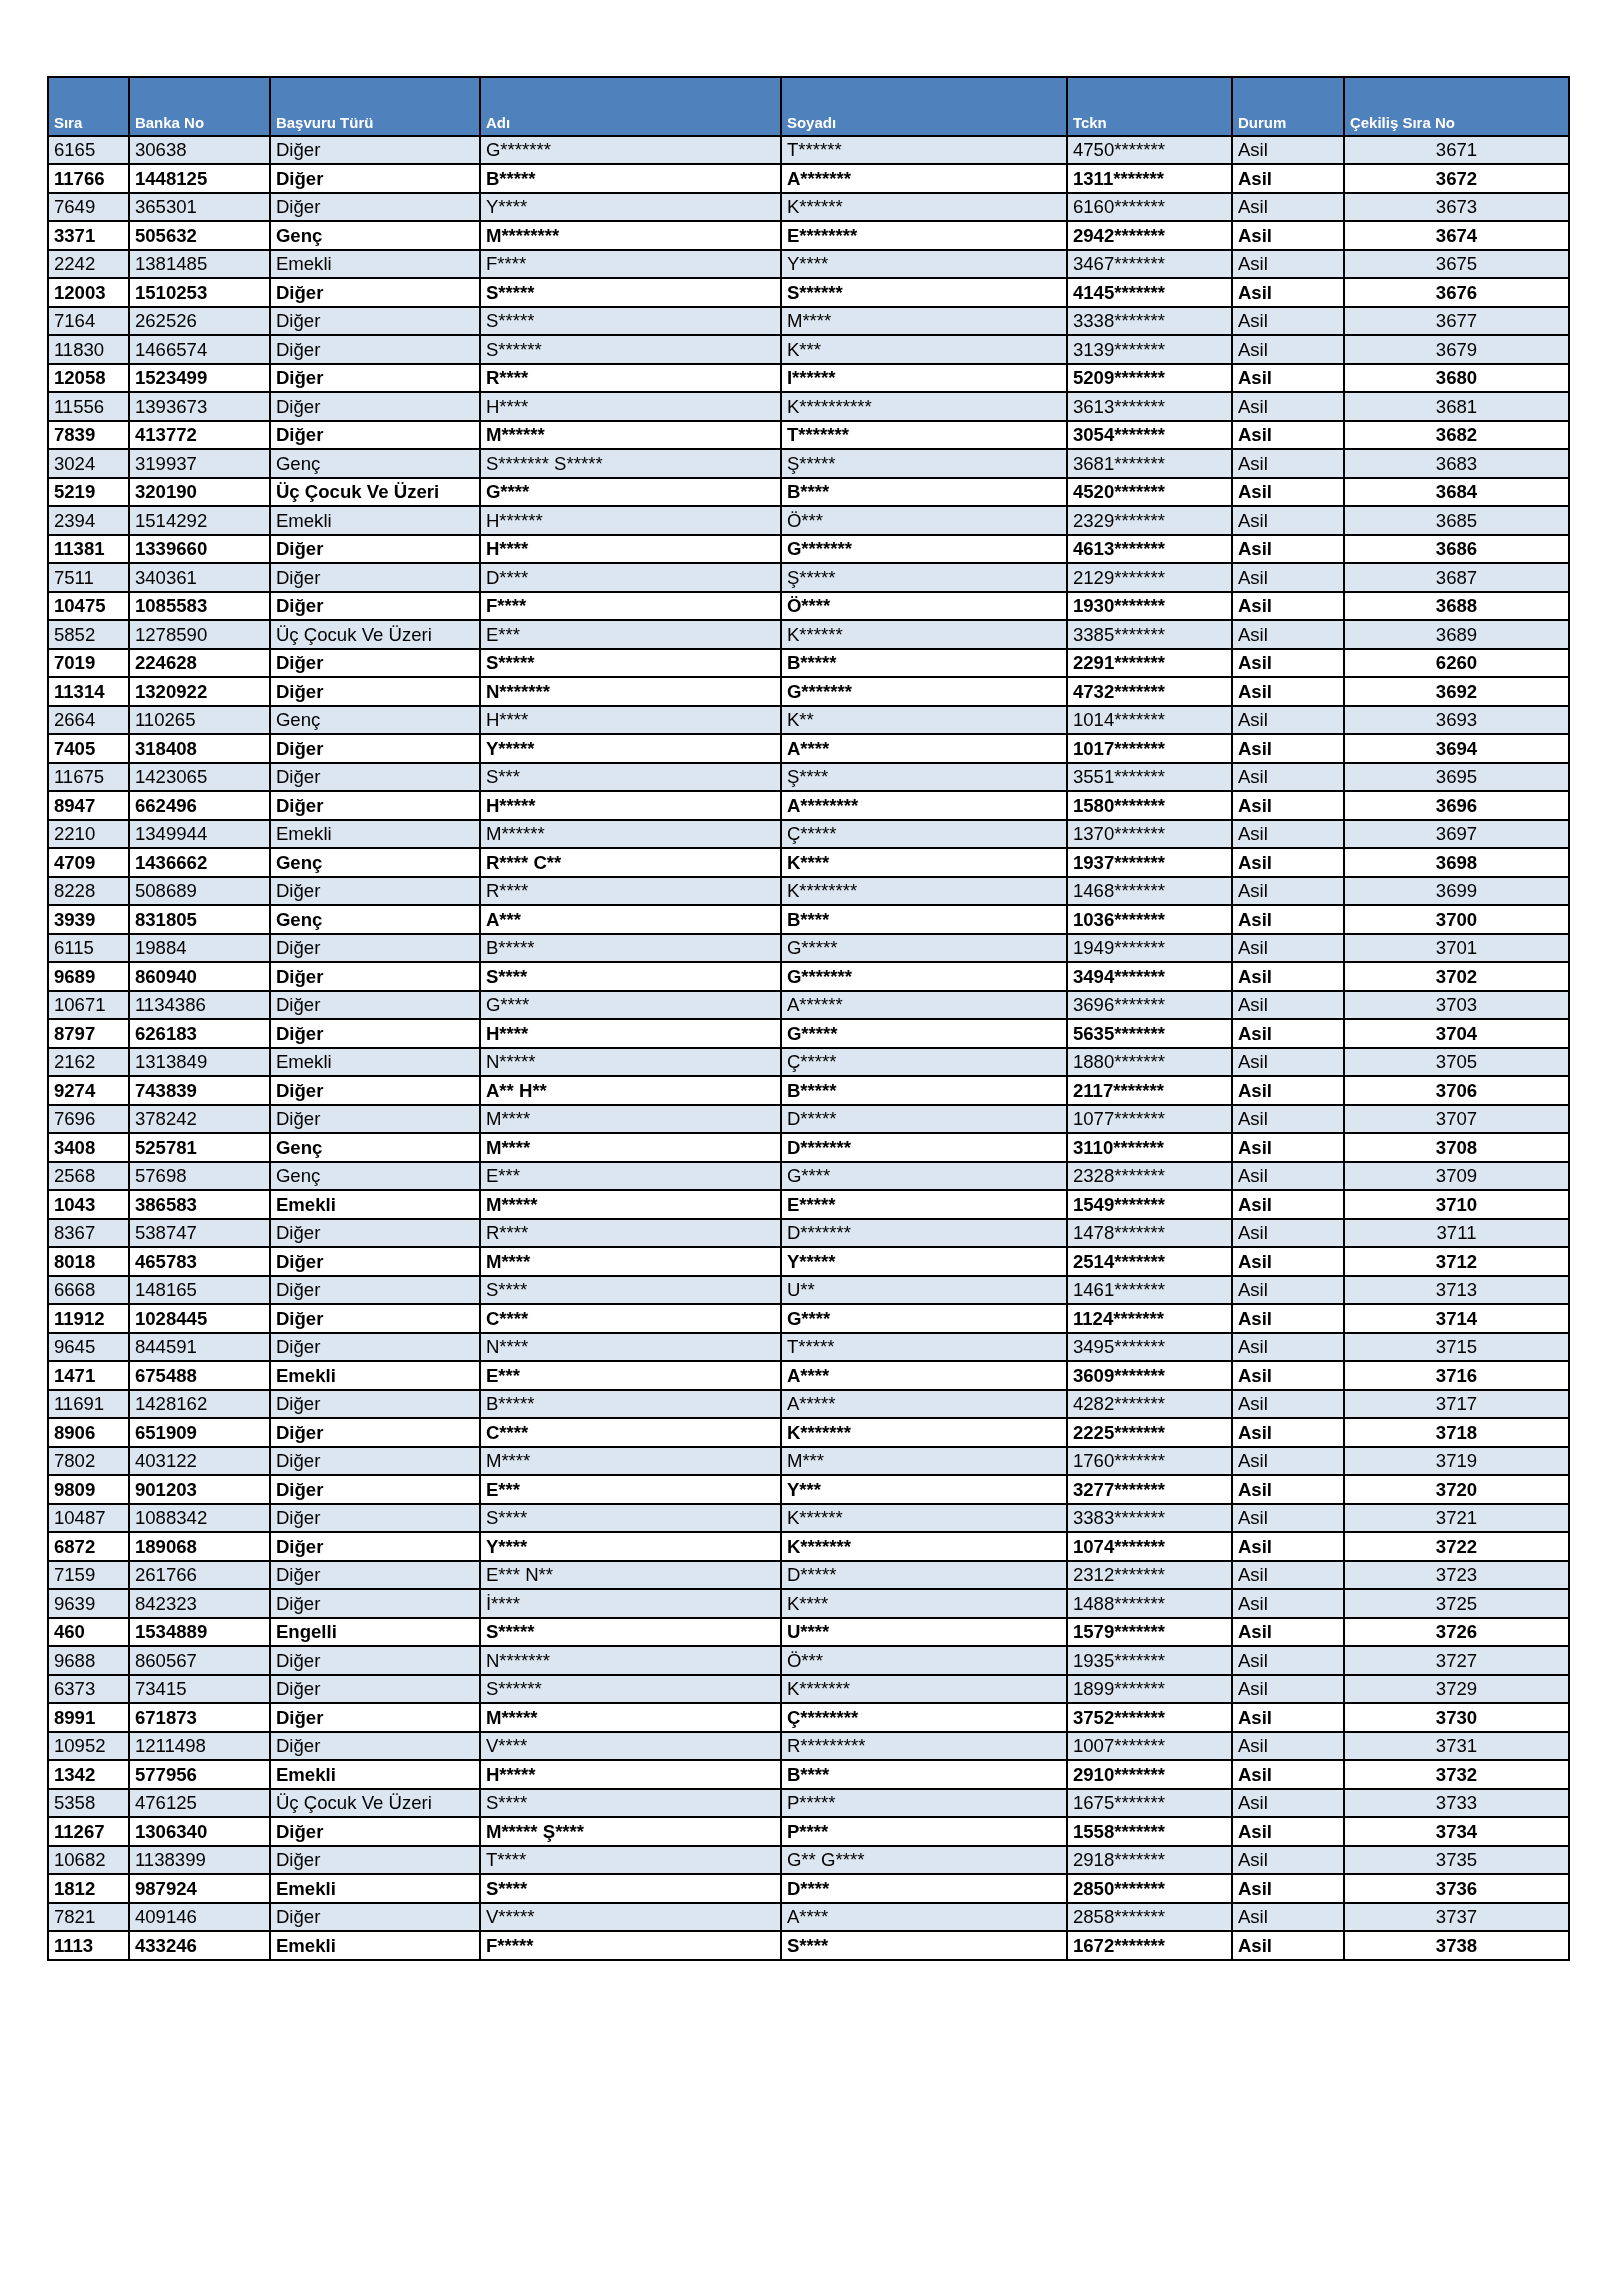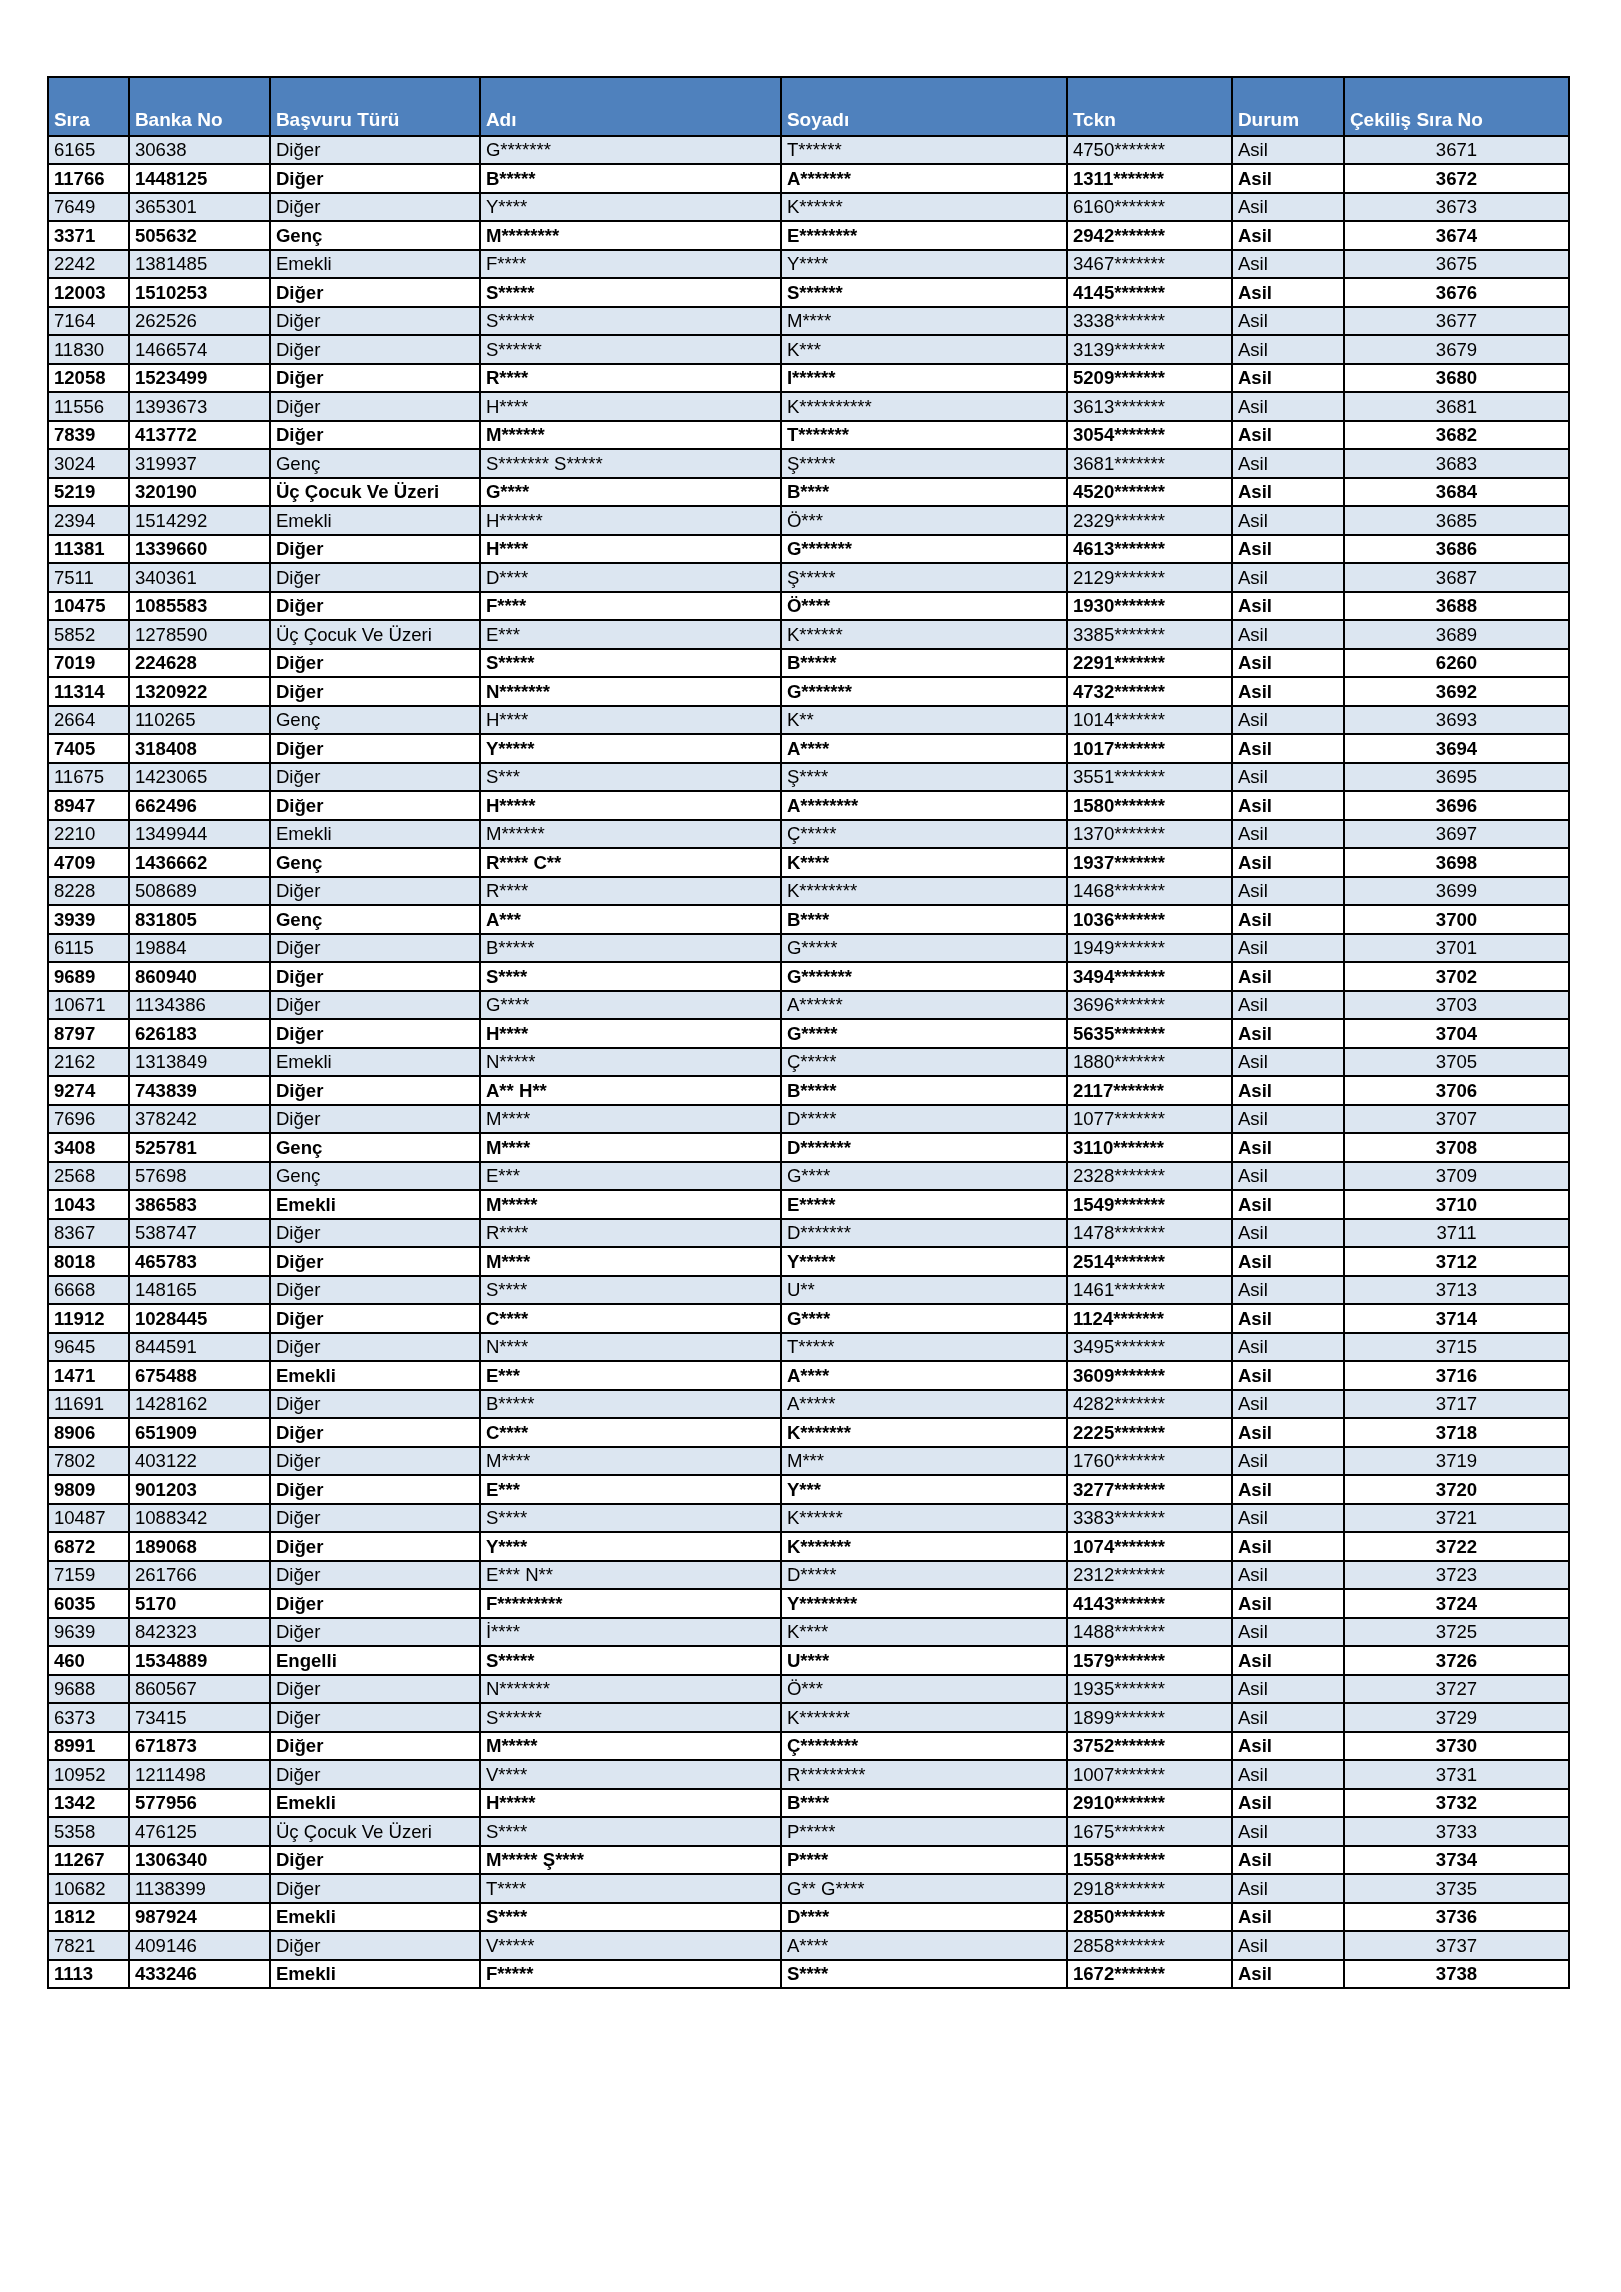--- a/index.html
+++ b/index.html
@@ -29,21 +29,21 @@
   }
   table.results th, table.results td {
     border: 2px solid #000000;
     overflow: hidden;
     white-space: nowrap;
   }
   table.results th {
     background: #4f81bd;
     color: #ffffff;
     font-weight: bold;
-    font-size: 19px;
+    font-size: 15px;
     text-align: left;
     vertical-align: bottom;
     height: 51px;
     padding: 2px 4.9px 3.9px 4.9px;
   }
   table.results th.center { }
   table.results td {
     font-size: 18.6px;
     color: #000000;
     height: 26.5px;
@@ -595,30 +595,20 @@
           <tr class="band">
             <td>7159</td>
             <td>261766</td>
             <td>Diğer</td>
             <td>E*** N**</td>
             <td>D*****</td>
             <td>2312*******</td>
             <td>Asil</td>
             <td class="center">3723</td>
           </tr>
-          <tr class="bold">
-            <td>6035</td>
-            <td>5170</td>
-            <td>Diğer</td>
-            <td>F*********</td>
-            <td>Y********</td>
-            <td>4143*******</td>
-            <td>Asil</td>
-            <td class="center">3724</td>
-          </tr>
           <tr class="band">
             <td>9639</td>
             <td>842323</td>
             <td>Diğer</td>
             <td>İ****</td>
             <td>K****</td>
             <td>1488*******</td>
             <td>Asil</td>
             <td class="center">3725</td>
           </tr>

